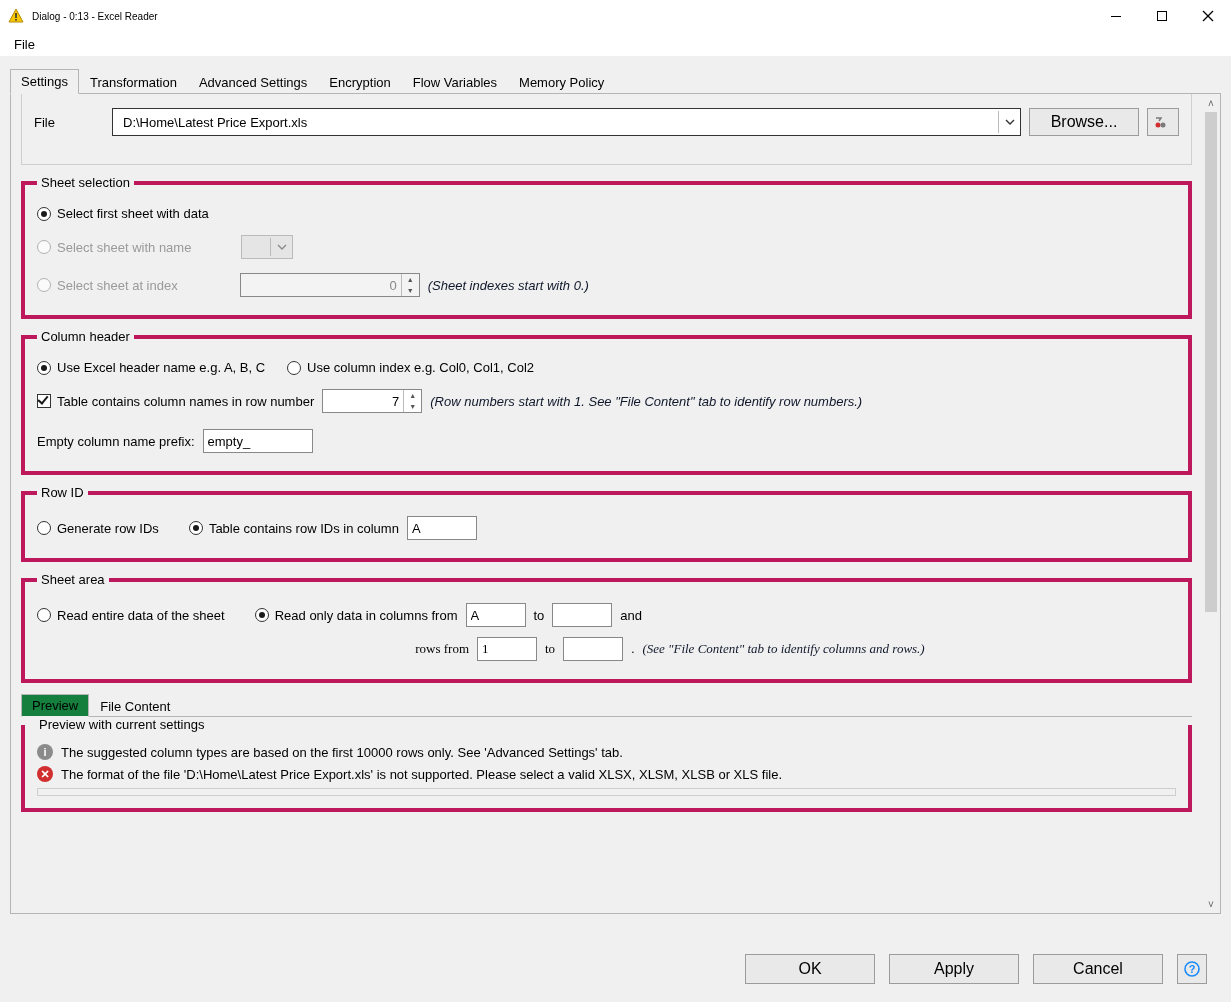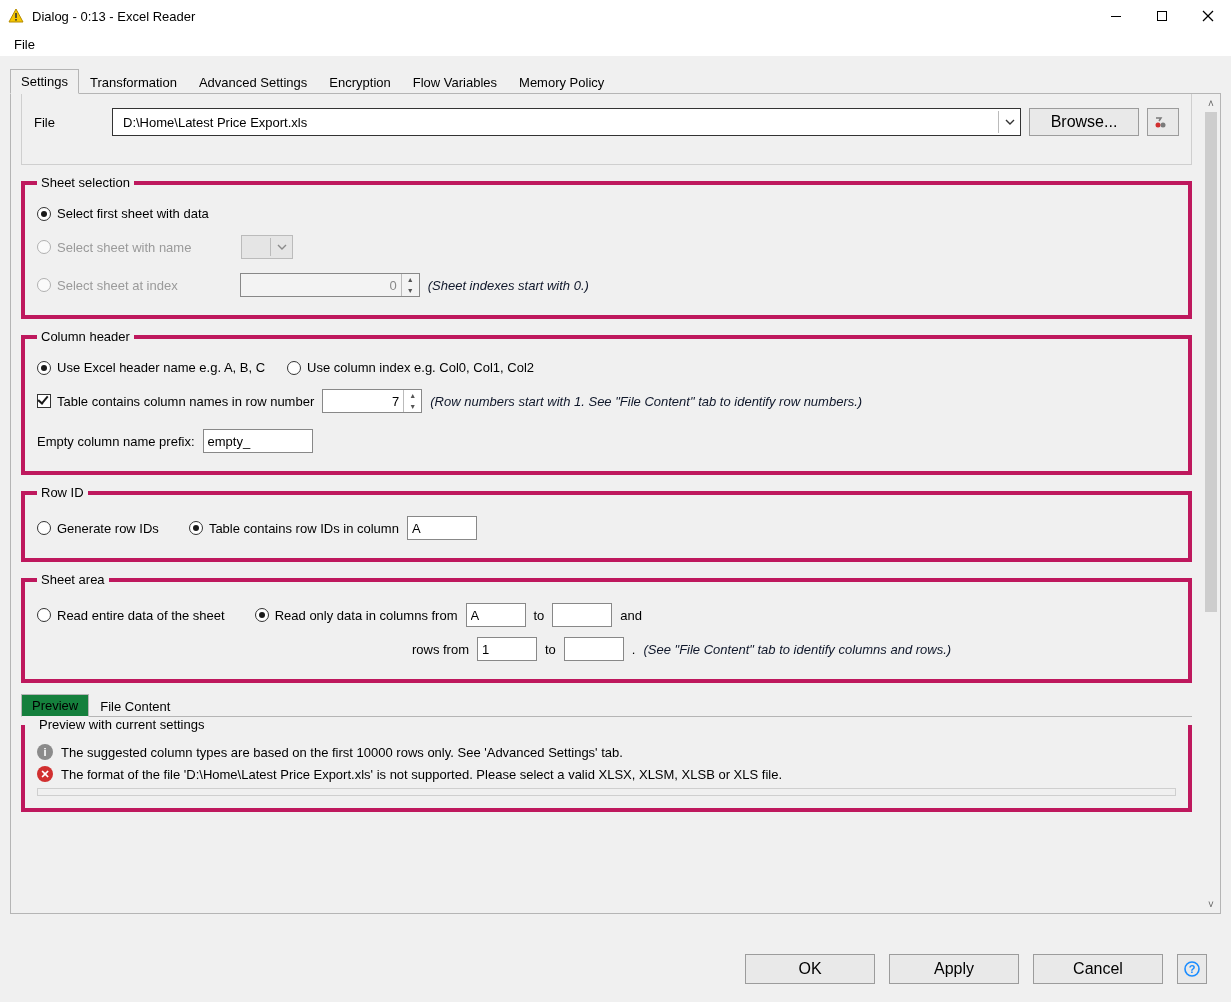--- a/index.html
+++ b/index.html
@@ -21,21 +21,21 @@
     display: flex;
     align-items: center;
     padding: 0 0 0 8px;
     background: #fff;
   }
   .title-icon {
     width: 16px; height: 16px;
     margin-right: 8px;
     flex-shrink:0;
   }
-  .title-text { flex: 1; font-size: 13px; }
+  .title-text { flex: 1; font-size: 10px; }
   .win-btn {
     width: 46px; height: 30px;
     display: flex; align-items: center; justify-content: center;
     color:#000;
   }
   .win-btn svg { width: 12px; height: 12px; }
 
   
   .menubar {
     height: 24px;
@@ -394,21 +394,21 @@
           <span style="width:14px;"></span>
           <span class="radio selected">
               <span class="bullet"></span>
               <span>Read only data in columns from</span>
             </span>
           <input class="text" style="width: 60px;" value="A">
           <span>to</span>
           <input class="text" style="width: 60px;" value="">
           <span>and</span>
         </div>
-        <div class="row" style="margin-top:10px;">
+        <div class="row" style="margin-top:10px;font-family:Liberation Serif, serif;">
           <span style="width:432px;text-align:right;">rows from</span>
           <input class="text" style="width: 60px;" value="1">
           <span>to</span>
           <input class="text" style="width: 60px;" value="">
           <span>.</span>
           <span class="hint">(See "File Content" tab to identify columns and rows.)</span>
         </div>
       </fieldset>
 
       <div class="subtabbar">

